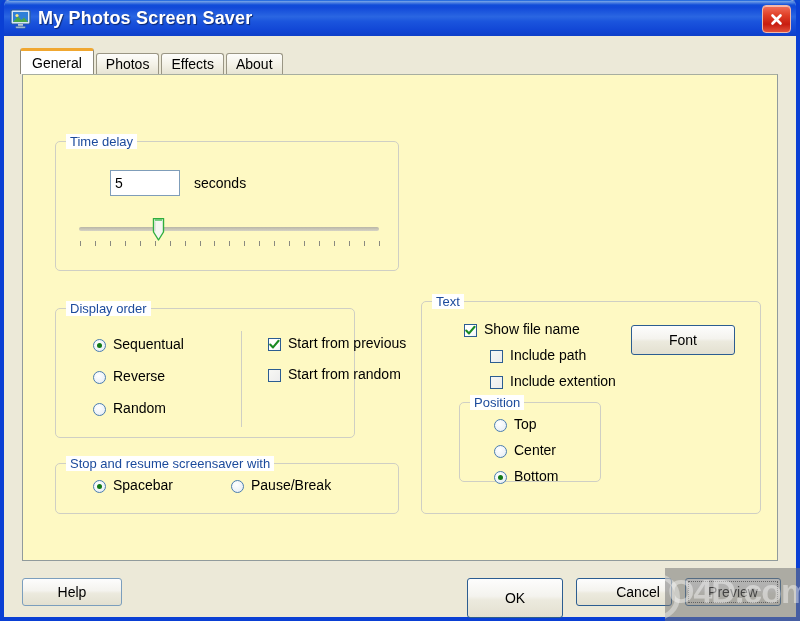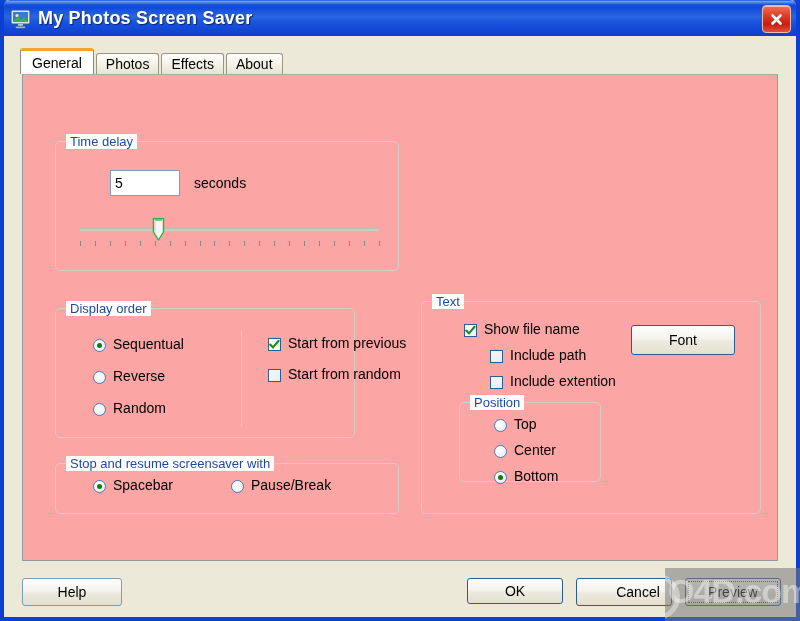--- a/index.html
+++ b/index.html
@@ -128,21 +128,21 @@
     border-top: 3px solid #f0a730;
     z-index: 6;
     font-size: 14px;
   }
   .tab.active + .tab { margin-left: 2px; }
 
   
   .tabpage {
     position: absolute;
     left: 14px; right: 14px; top: 38px; bottom: 52px;
-    background: #fca5a5;
+    background: #fef9c3;
     border: 1px solid #919b9c;
     border-top-color: #a7aea0;
     box-sizing: border-box;
   }
 
   
   .group {
     position: absolute;
     box-sizing: border-box;
     border: 1px solid #cfcfc4;
@@ -495,21 +495,21 @@
 
           <div class="rb" style="left:175px; top:16px;"></div>
           <div class="ctl-label" style="left:195px; top:13px;">Pause/Break</div>
         </div>
 
       </div>
 
       <div class="btn" style="left:14px; top:542px; width:100px; height:28px;">
         <span>Help</span>
       </div>
-      <div class="btn default" style="left:459px; top:542px; width:96px; height:26px;">
+      <div class="btn default" style="left:459px; top:542px; width:96px; height:40px;">
         <span>OK</span>
       </div>
       <div class="btn default" style="left:568px; top:542px; width:96px; height:28px;padding-left:28px;">
         <span>Cancel</span>
       </div>
       <div class="btn default" style="left:677px; top:542px; width:96px; height:28px;">
         <span class="focus-ring"></span>
         <span>Preview</span>
       </div>
 

